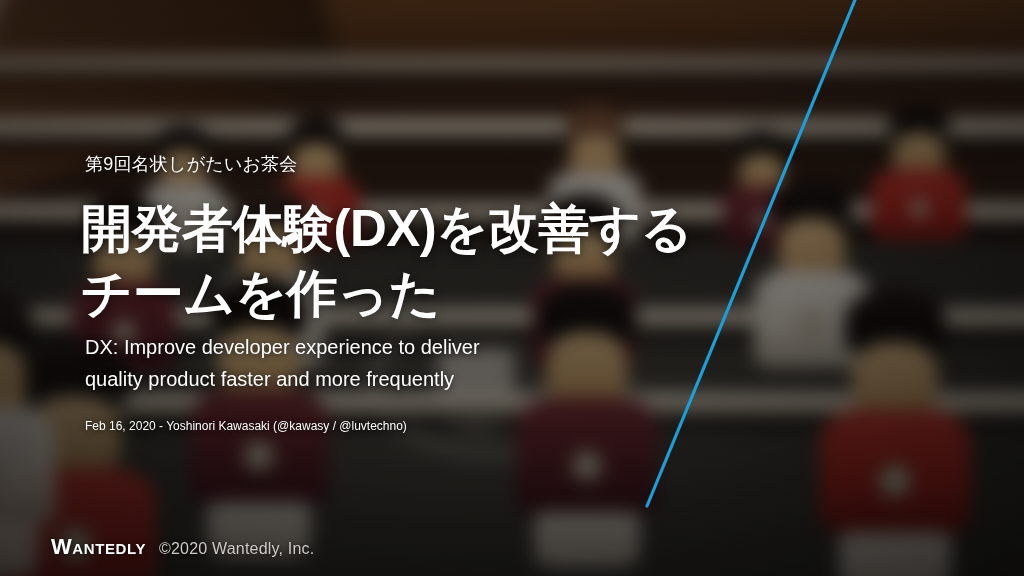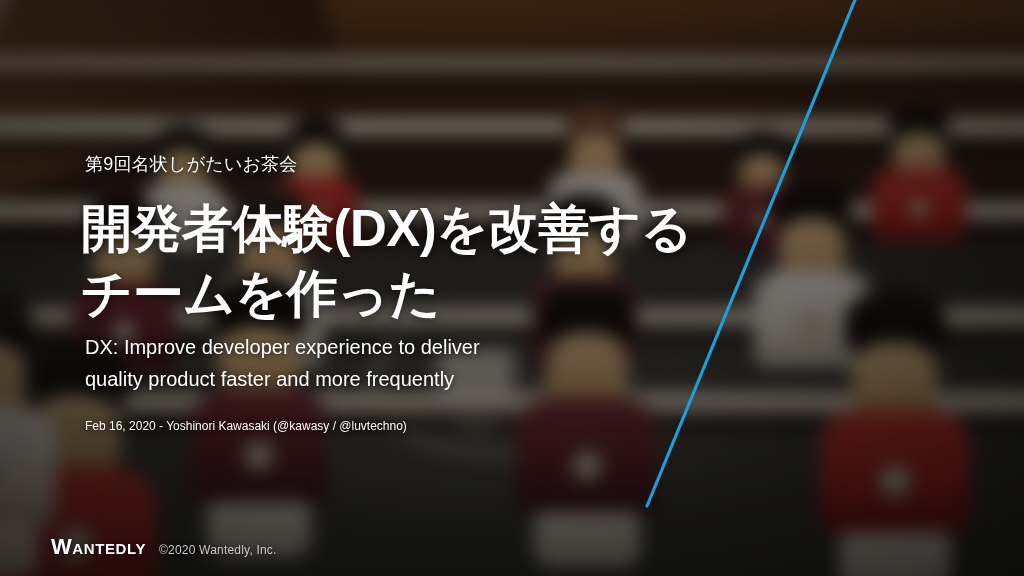--- a/index.html
+++ b/index.html
@@ -179,21 +179,21 @@
   }
   #brand-logo {
     font-size:22px; font-weight:700;
     letter-spacing:.6px; line-height:1;
     color:#fff;
     text-shadow:0 1px 5px rgba(0,0,0,.7);
     font-variant:small-caps;
     font-family:"Liberation Sans","DejaVu Sans",sans-serif;
   }
   #copyright {
-    font-size:12px; color:#cdc8c4; letter-spacing:.2px;
+    font-size:16px; color:#cdc8c4; letter-spacing:.2px;
     text-shadow:0 1px 4px rgba(0,0,0,.7);
   }
 </style>
 </head>
 <body>
 
 <div id="slide">
 
   <div id="photo">
 

